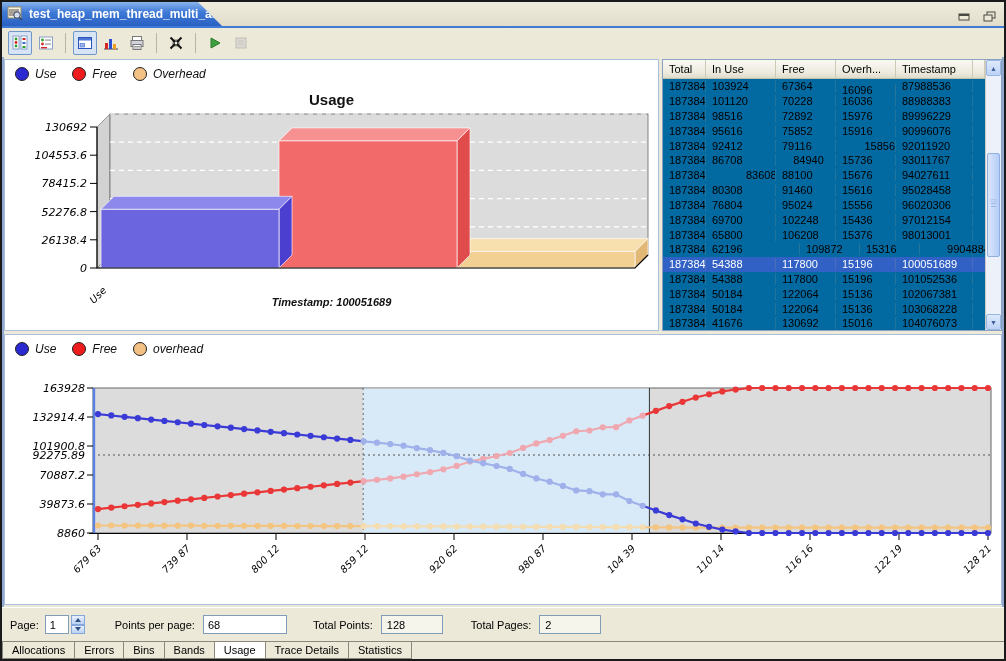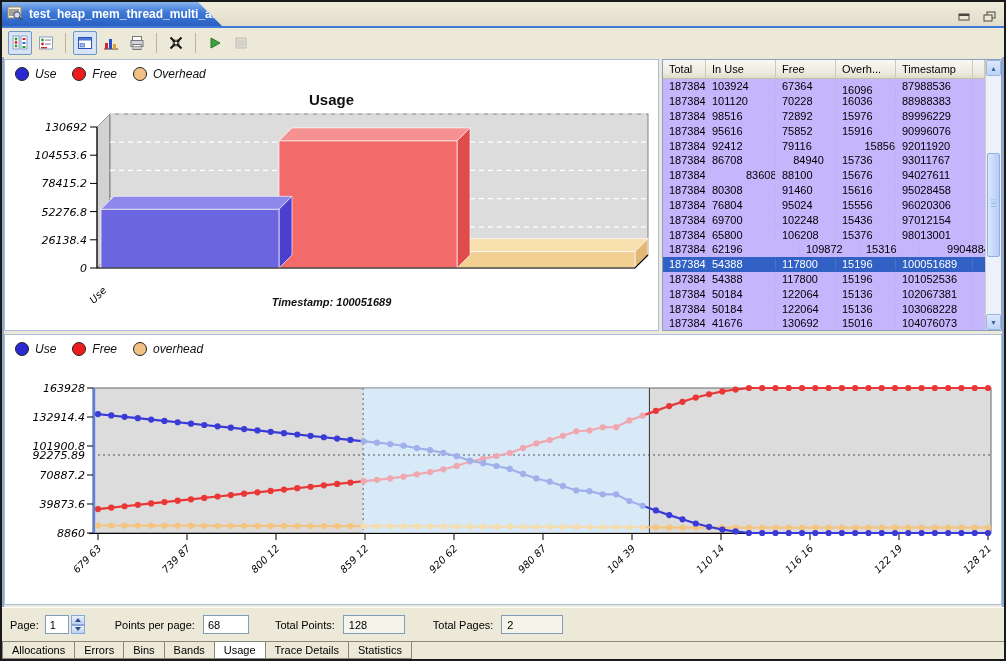--- a/index.html
+++ b/index.html
@@ -35,21 +35,21 @@
   .ldot{width:12px;height:12px;border-radius:50%;border:1px solid #222;display:inline-block;}
   #bartitle{position:absolute;top:31px;left:0;width:100%;text-align:center;font-weight:bold;font-size:15px;color:#111;}
   #barannot{position:absolute;top:236px;left:0;width:100%;text-align:center;font-weight:bold;font-style:italic;
             font-size:11px;color:#111;}
   svg text{font-family:"DejaVu Sans",sans-serif;}
   
   #thead{position:absolute;left:0;top:0;right:16px;height:19px;display:flex;background:#efede1;}
   .hcell{border-right:1px solid #cdc9b6;border-bottom:1px solid #c2bfab;
          background:linear-gradient(#f9f8f3,#edebdf 70%,#dfdcca);font-size:11px;display:flex;align-items:center;
          padding-left:6px;box-sizing:border-box;color:#000;white-space:nowrap;overflow:hidden;}
-  #tbody{position:absolute;left:0;top:19px;right:16px;bottom:0;background:#c4b5fd;}
+  #tbody{position:absolute;left:0;top:19px;right:16px;bottom:0;background:#0369a1;}
   .trow{display:flex;height:14.82px;font-size:11px;align-items:center;color:#000;}
   .tcell{padding-left:6px;box-sizing:border-box;white-space:nowrap;overflow:hidden;border-right:1px solid rgba(175,170,140,.18);}
   .trow.sel{background:#3161c4;color:#fff;}
   #vscroll{position:absolute;right:0;top:0;width:16px;bottom:0;background:#edf1f9;border-left:1px solid #cfcdc1;box-sizing:border-box;}
   .sbtn{position:absolute;left:0;width:15px;height:16px;background:linear-gradient(#dde9fc,#bdd3f6);
         border:1px solid #98b7e3;border-radius:2px;box-sizing:border-box;display:flex;align-items:center;
         justify-content:center;font-size:7px;color:#40609c;}
   .sthumb{position:absolute;left:1px;width:13px;top:93px;height:104px;background:linear-gradient(90deg,#d9e6fd,#b6cdf7);
           border:1px solid #90afe0;border-radius:2px;box-sizing:border-box;}
   .sthumb:after{content:"";position:absolute;left:3px;right:3px;top:46px;height:1px;
@@ -845,21 +845,21 @@
     <input class="field" style="width: 24px; margin-left: 6px;" value="1">
     <span class="spin">
       <span class="spbtn">
           <span class="arr-up"></span>
         </span>
       <span class="spbtn">
           <span class="arr-dn"></span>
         </span>
     </span>
     <span class="clabel" style="margin-left:30px;">Points per page:</span>
-    <input class="field" style="width: 46px; margin-left: 8px;" value="68">
+    <input class="field" style="width: 84px; margin-left: 8px;" value="68">
     <span class="clabel" style="margin-left:26px;">Total Points:</span>
     <span class="rofield" style="width:62px;margin-left:8px;">128</span>
     <span class="clabel" style="margin-left:28px;">Total Pages:</span>
     <span class="rofield" style="width:62px;margin-left:8px;">2</span>
   </div>
 
   <div class="btabs" id="btabs">
       <div class="btab">Allocations</div>
       <div class="btab">Errors</div>
       <div class="btab">Bins</div>

